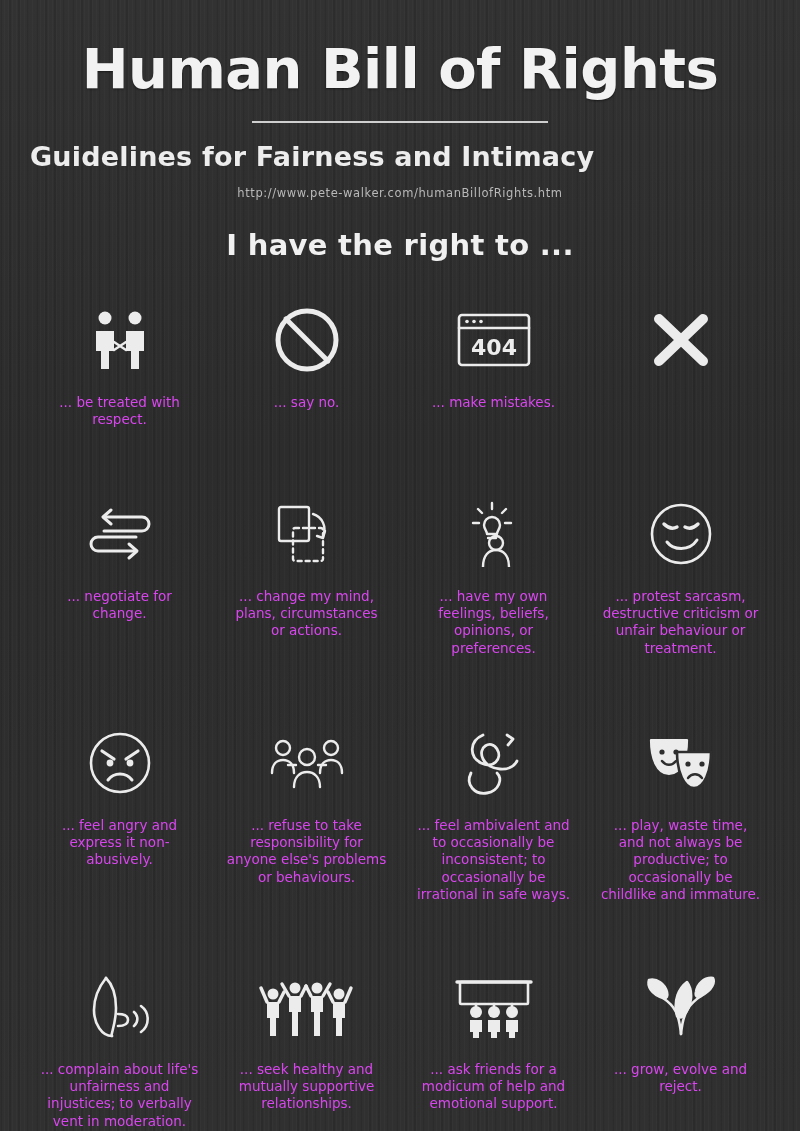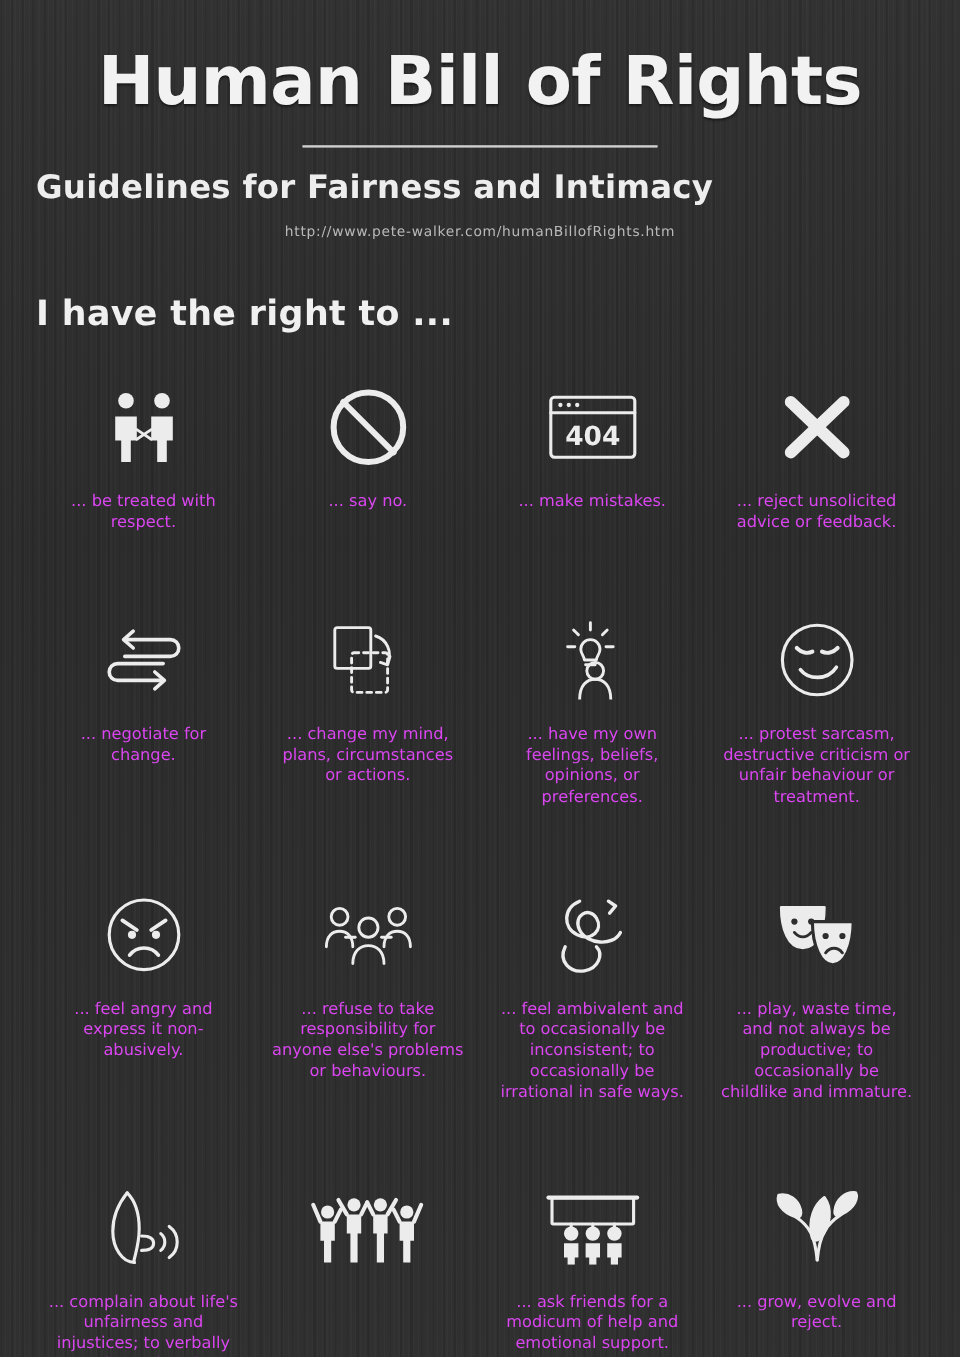--- a/index.html
+++ b/index.html
@@ -51,25 +51,25 @@
     letter-spacing: 0.2px;
   }
   .url {
     text-align: center;
     font-size: 11.5px;
     color: #b9b9b9;
     margin-top: 14px;
     letter-spacing: 0.6px;
   }
   .section-heading {
-    text-align: left;
+    text-align: center;
     font-size: 29px;
     font-weight: bold;
     color: #f0f0f0;
-    margin-top: 44px;
+    margin-top: 28px;
     letter-spacing: 0.3px;
   }
   .grid {
     margin-top: 26px;
     display: grid;
     grid-template-columns: repeat(4, 1fr);
     column-gap: 8px;
     row-gap: 0px;
   }
   .cell {
@@ -152,21 +152,20 @@
       <div class="caption">... make mistakes.</div>
     </div>
 
     <div class="cell">
       <div class="icon-box">
         <svg width="66" height="62" viewBox="0 0 66 62" fill="none" stroke="#ececec" stroke-width="10" stroke-linecap="round">
           <line x1="11" y1="10" x2="55" y2="52"></line>
           <line x1="55" y1="10" x2="11" y2="52"></line>
         </svg>
       </div>
-      <div class="caption">... reject unsolicited advice or feedback.</div>
     </div>
   </div>
 
   <div class="grid row-2">
 
     <div class="cell">
       <div class="icon-box">
         <svg width="72" height="62" viewBox="0 0 72 62" fill="none" stroke="#ececec" stroke-width="3" stroke-linecap="round" stroke-linejoin="round">
           <path d="M20 14 h38 a7 7 0 0 1 0 14 h-38"></path>
           <path d="M27 7 l-8 7 l8 7"></path>
@@ -312,20 +311,21 @@
             <path d="M20 26 l5 -10"></path>
             <path d="M30 20 l-7 -12"></path>
             <path d="M42 20 l5 -10"></path>
             <path d="M52 20 l-5 -10"></path>
             <path d="M64 20 l7 -12"></path>
             <path d="M74 26 l-5 -10"></path>
             <path d="M86 26 l6 -14"></path>
           </g>
         </svg>
       </div>
+      <div class="caption">... seek healthy and mutually supportive relationships.</div>
     </div>
 
     <div class="cell">
       <div class="icon-box">
         <svg width="82" height="62" viewBox="0 0 82 62" fill="none" stroke="#ececec" stroke-width="2.6" stroke-linecap="round" stroke-linejoin="round">
           <rect x="7" y="6" width="68" height="22" rx="1"></rect>
           <line x1="4" y1="6" x2="78" y2="6" stroke-width="3.4"></line>
           <g fill="#ececec" stroke="none">
             <circle cx="23" cy="36" r="6"></circle>
             <path d="M17 44 h12 v12 h-3 v6 h-6 v-6 h-3 z"></path>

